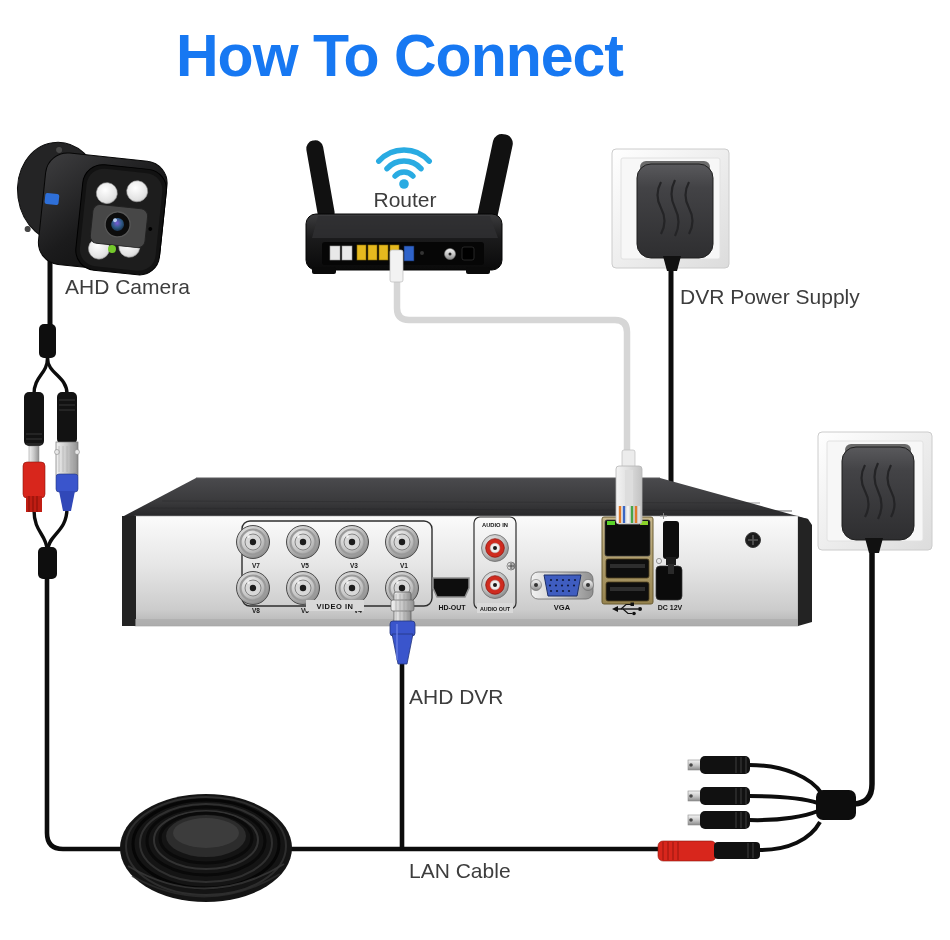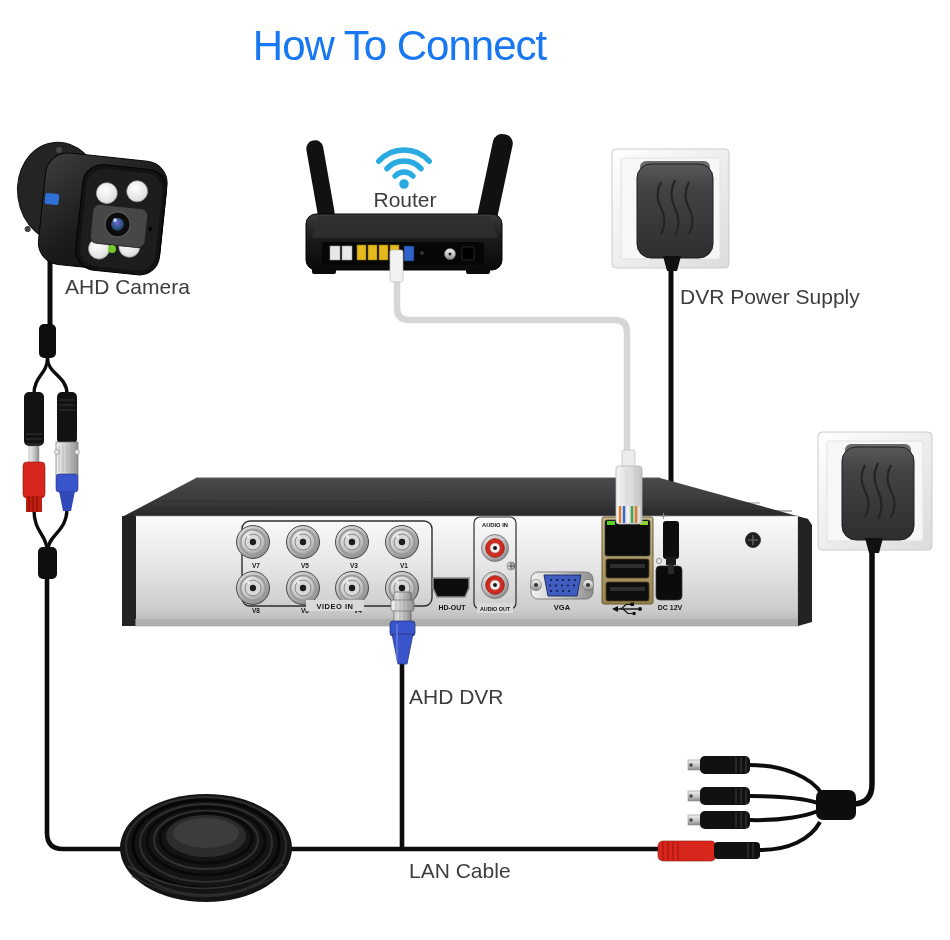--- a/index.html
+++ b/index.html
@@ -1,19 +1,19 @@
 <!DOCTYPE html>
 <html><head>
 <meta charset="utf-8">
 <style>
   html,body{margin:0;padding:0;background:#fff;}
   #stage{position:relative;width:950px;height:940px;background:#fff;overflow:hidden;
          font-family:"Liberation Sans",sans-serif;}
   #title{position:absolute;top:22px;left:0;width:799px;text-align:center;
-         font-size:42px;font-weight:normal;letter-spacing:-1px;color:#1778F2;}
+         font-size:59px;font-weight:bold;letter-spacing:-1px;color:#1778F2;}
   svg{position:absolute;left:0;top:0;}
   .lbl{font-family:"Liberation Sans",sans-serif;font-size:21px;fill:#3D3D3D;}
   .plbl{font-family:"Liberation Sans",sans-serif;font-weight:bold;fill:#141414;}
 </style>
 </head>
 <body>
 
 <div id="stage">
   <div id="title">How To Connect</div>
 

